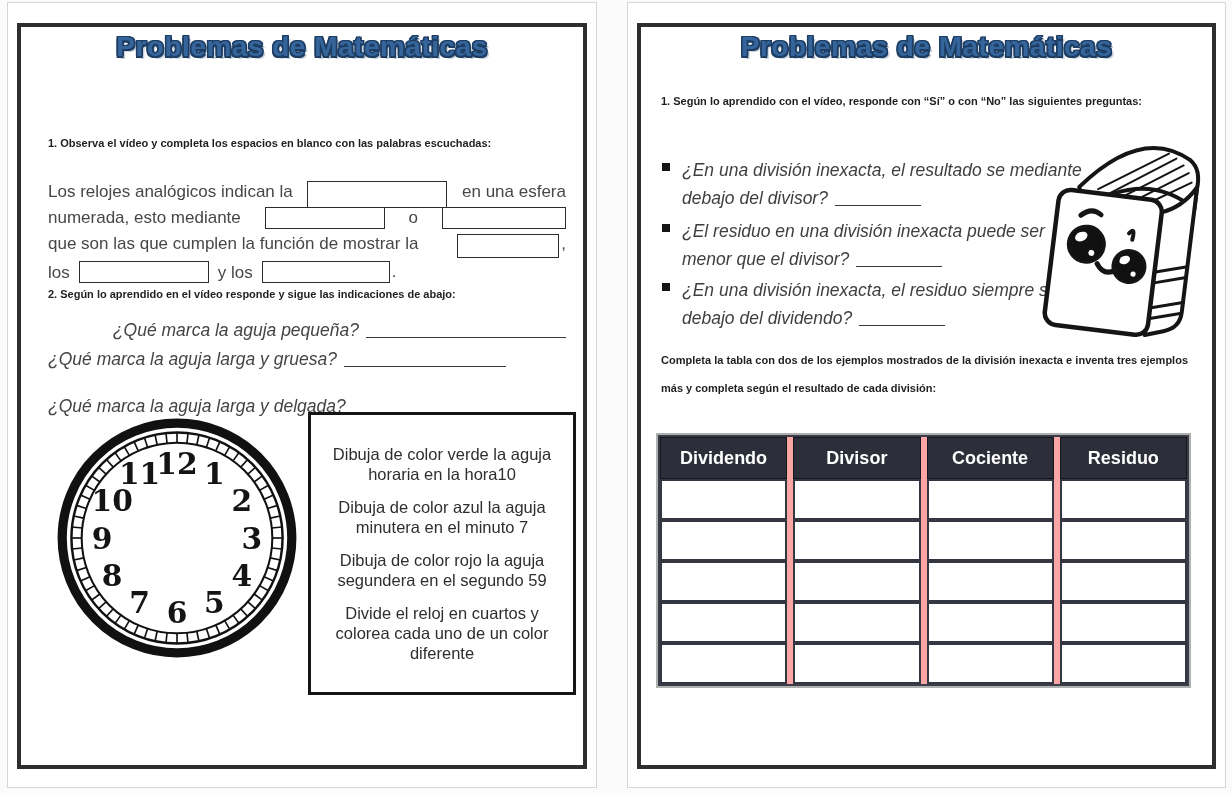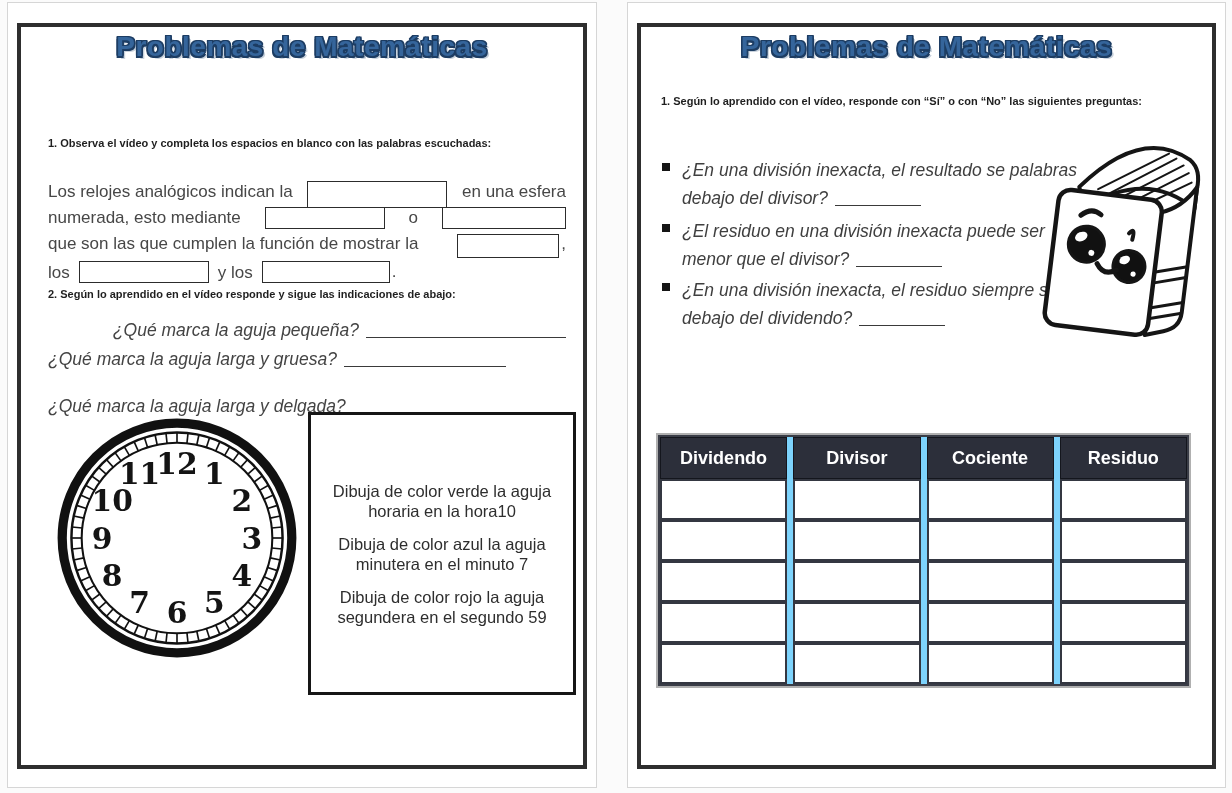--- a/index.html
+++ b/index.html
@@ -78,21 +78,21 @@
     width:8px;height:8px;background:#151515;flex:0 0 8px;margin:7px 12px 0 0;
   }
   .b1{top:153px;width:432px;}
   .b2{top:214px;width:432px;font-style:italic;}
   .b3{top:273px;width:508px;}
   .book-box{position:absolute;left:414px;top:106px;width:170px;height:232px;}
   .rp-intro{left:33px;width:527px;top:343px;line-height:28px;}
   .tbl{
     position:absolute;left:30px;right:36px;top:432px;
     border:2.5px solid #3a3d47;box-shadow:0 0 0 2px #b0b0b0;
-    background:#7dd3fc;box-sizing:border-box;
+    background:#fca5a5;box-sizing:border-box;
   }
   .tbl-head{display:flex;gap:6px;}
   .tbl-head .hc{
     flex:1;background:#2c2f3a;color:#ffffff;font-weight:bold;font-size:18px;
     text-align:center;padding:10px 0 9px;border:1px solid #14161d;
   }
   .tbl-row{display:flex;gap:6px;}
   .tbl-row .dc{flex:1;background:#ffffff;border:2.5px solid #343741;height:37px;}
   
   .clock-num{font-family:"DejaVu Serif", serif;font-size:29px;font-weight:bold;fill:#141414;}
@@ -226,33 +226,34 @@
         <text x="47.00" y="120.00" text-anchor="middle" dominant-baseline="central" class="clock-num">9</text>
         <text x="56.78" y="83.50" text-anchor="middle" dominant-baseline="central" class="clock-num">10</text>
         <text x="83.50" y="56.78" text-anchor="middle" dominant-baseline="central" class="clock-num">11</text>
       </svg>
   </div>
 
   <div class="instr-box">
     <p>Dibuja de color verde la aguja horaria en la hora10</p>
     <p>Dibuja de color azul la aguja minutera en el minuto 7</p>
     <p>Dibuja de color rojo la aguja segundera en el segundo 59</p>
+    <p>Divide el reloj en cuartos y colorea cada uno de un color diferente</p>
   </div>
 </div>
 
 <div class="sheet sheet-right">
   <div class="page-frame"></div>
 
   <div class="page-title">Problemas de Matemáticas</div>
 
   <div class="h-bold rp-h1">1. Según lo aprendido con el vídeo, responde con “Sí” o con “No” las siguientes preguntas:</div>
 
   <div class="bullet b1">
     <span class="sq"></span>
-    <p style="margin:0;"><span>¿En una división inexacta, el resultado se palabras debajo del divisor?</span><span class="answer-line al-b"></span></p>
+    <p style="margin:0;"><span>¿En una división inexacta, el resultado se mediante debajo del divisor?</span><span class="answer-line al-b"></span></p>
   </div>
   <div class="bullet b2">
     <span class="sq"></span>
     <p style="margin:0;"><span>¿El residuo en una división inexacta puede ser menor que el divisor?</span><span class="answer-line al-b"></span></p>
   </div>
   <div class="bullet b3">
     <span class="sq"></span>
     <p style="margin:0;"><span>¿En una división inexacta, el residuo siempre se coloca debajo del dividendo?</span><span class="answer-line al-b"></span></p>
   </div>
 
@@ -270,20 +271,21 @@
         <ellipse cx="41" cy="133" rx="6.5" ry="4.5" fill="#ffffff" stroke="none" transform="rotate(-30 41 133)"></ellipse>
         <circle cx="53" cy="148" r="3" fill="#ffffff" stroke="none"></circle>
         <circle cx="92" cy="157" r="16" fill="#111111" stroke-width="3"></circle>
         <ellipse cx="87" cy="151" rx="5.5" ry="4" fill="#ffffff" stroke="none" transform="rotate(-30 87 151)"></ellipse>
         <circle cx="97" cy="164" r="2.6" fill="#ffffff" stroke="none"></circle>
         <path d="M60,158 Q68,170 80,162" stroke-width="5" fill="none"></path>
       </g>
     </svg>
   </div>
 
+  <div class="h-bold rp-intro">Completa la tabla con dos de los ejemplos mostrados de la división inexacta e inventa tres ejemplos más y completa según el resultado de cada división:</div>
 
   <div class="tbl">
     <div class="tbl-head">
       <div class="hc">Dividendo</div>
       <div class="hc">Divisor</div>
       <div class="hc">Cociente</div>
       <div class="hc">Residuo</div>
     </div>
     <div class="tbl-row">
       <div class="dc"></div>

